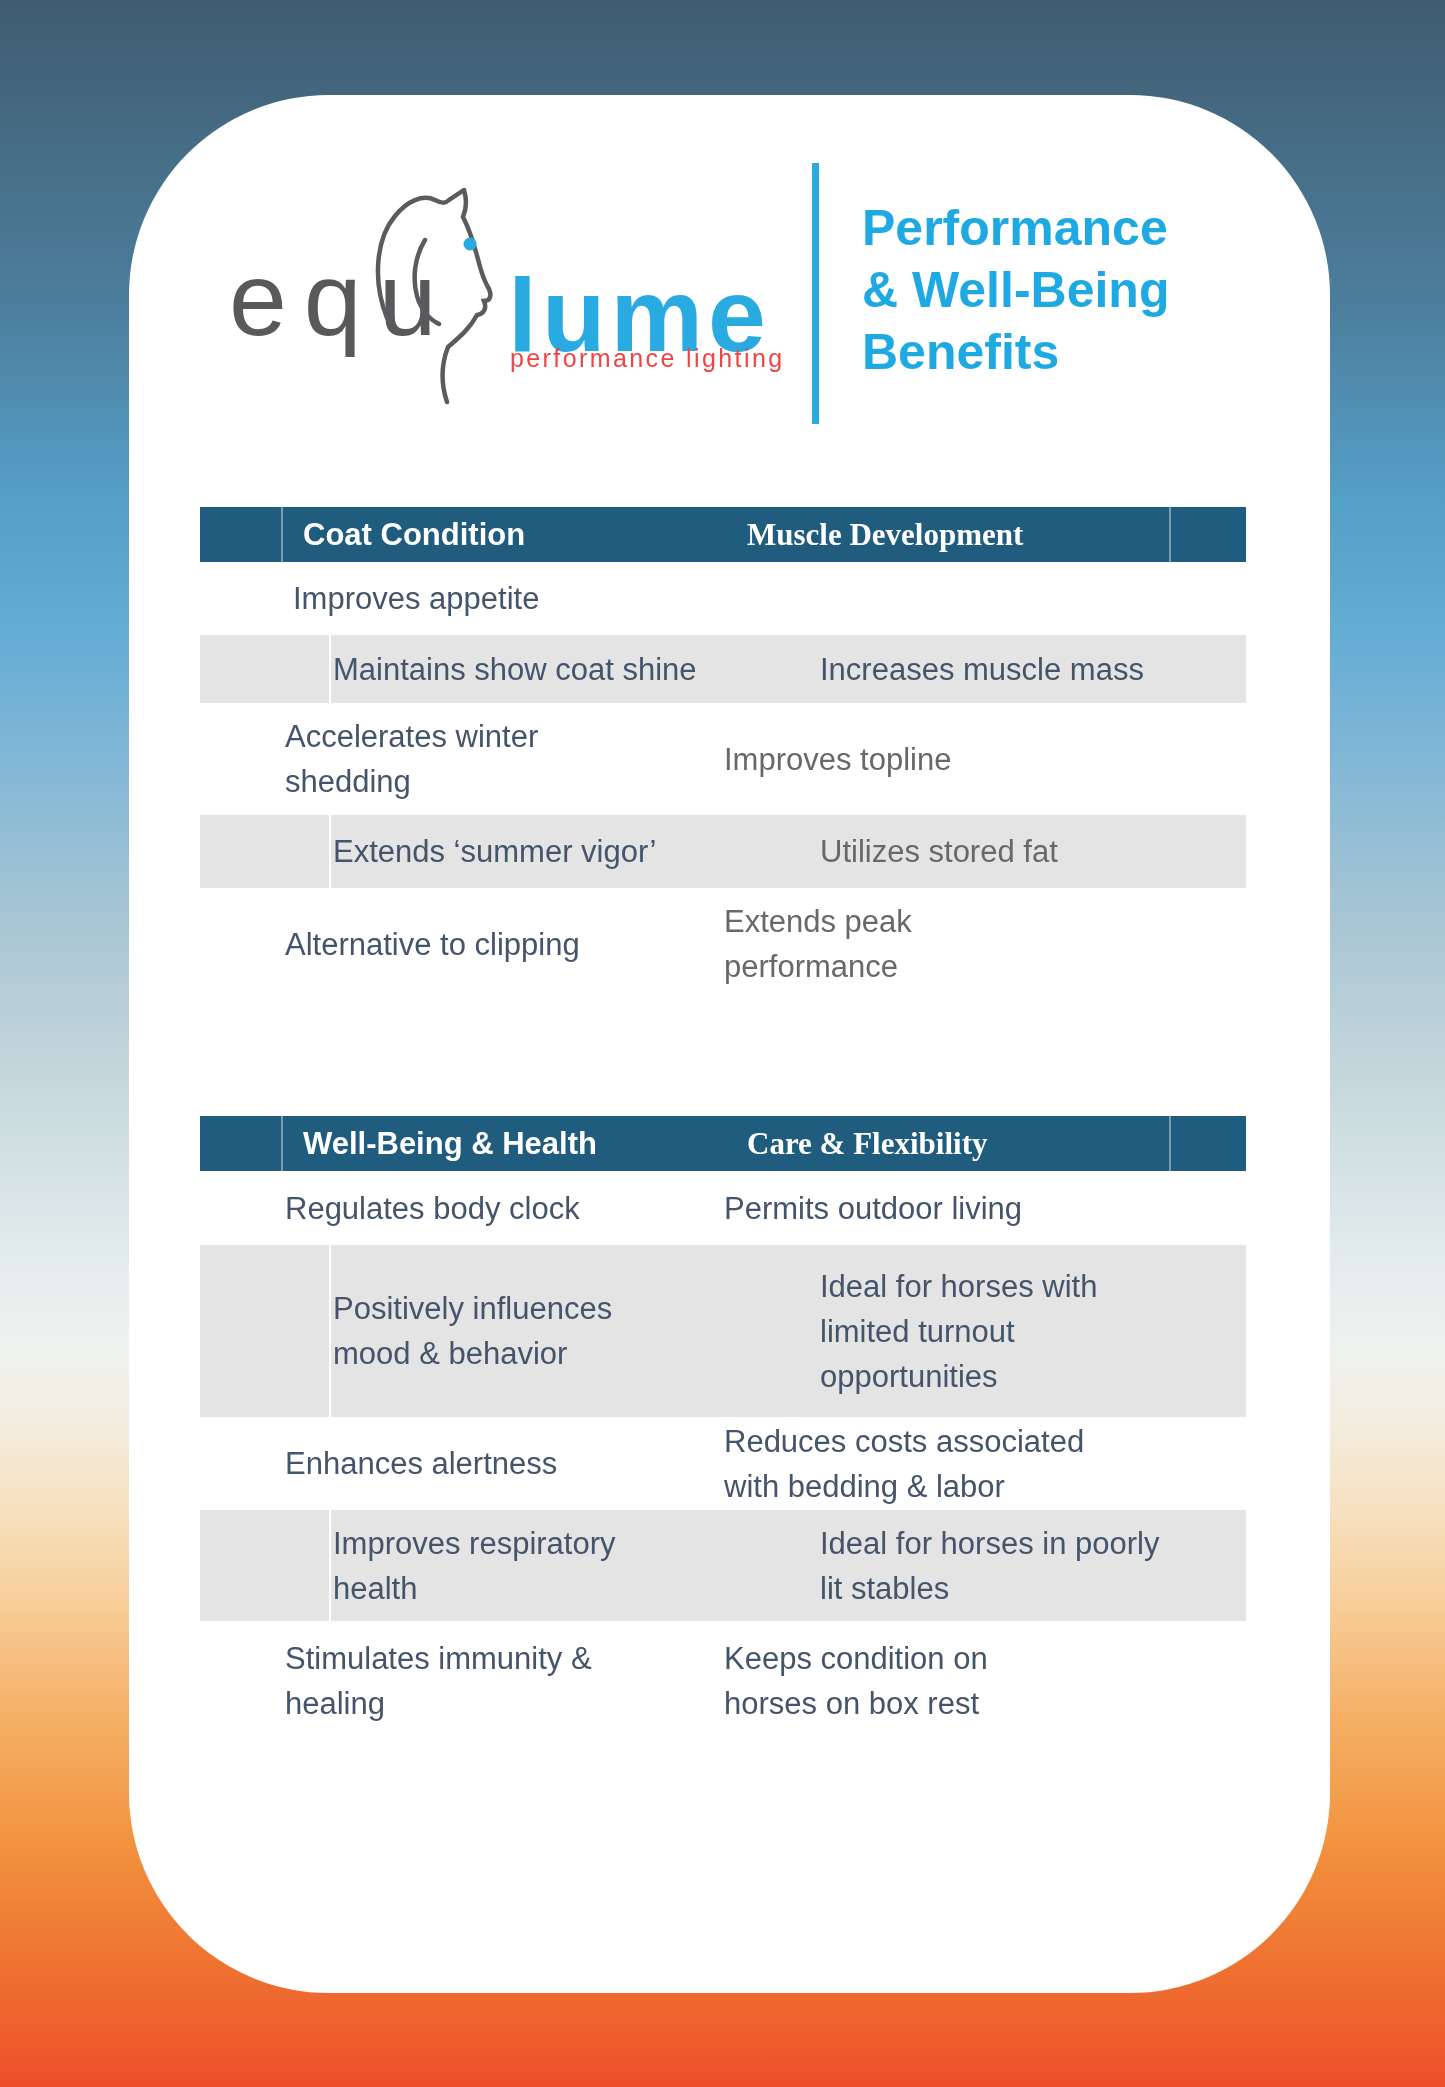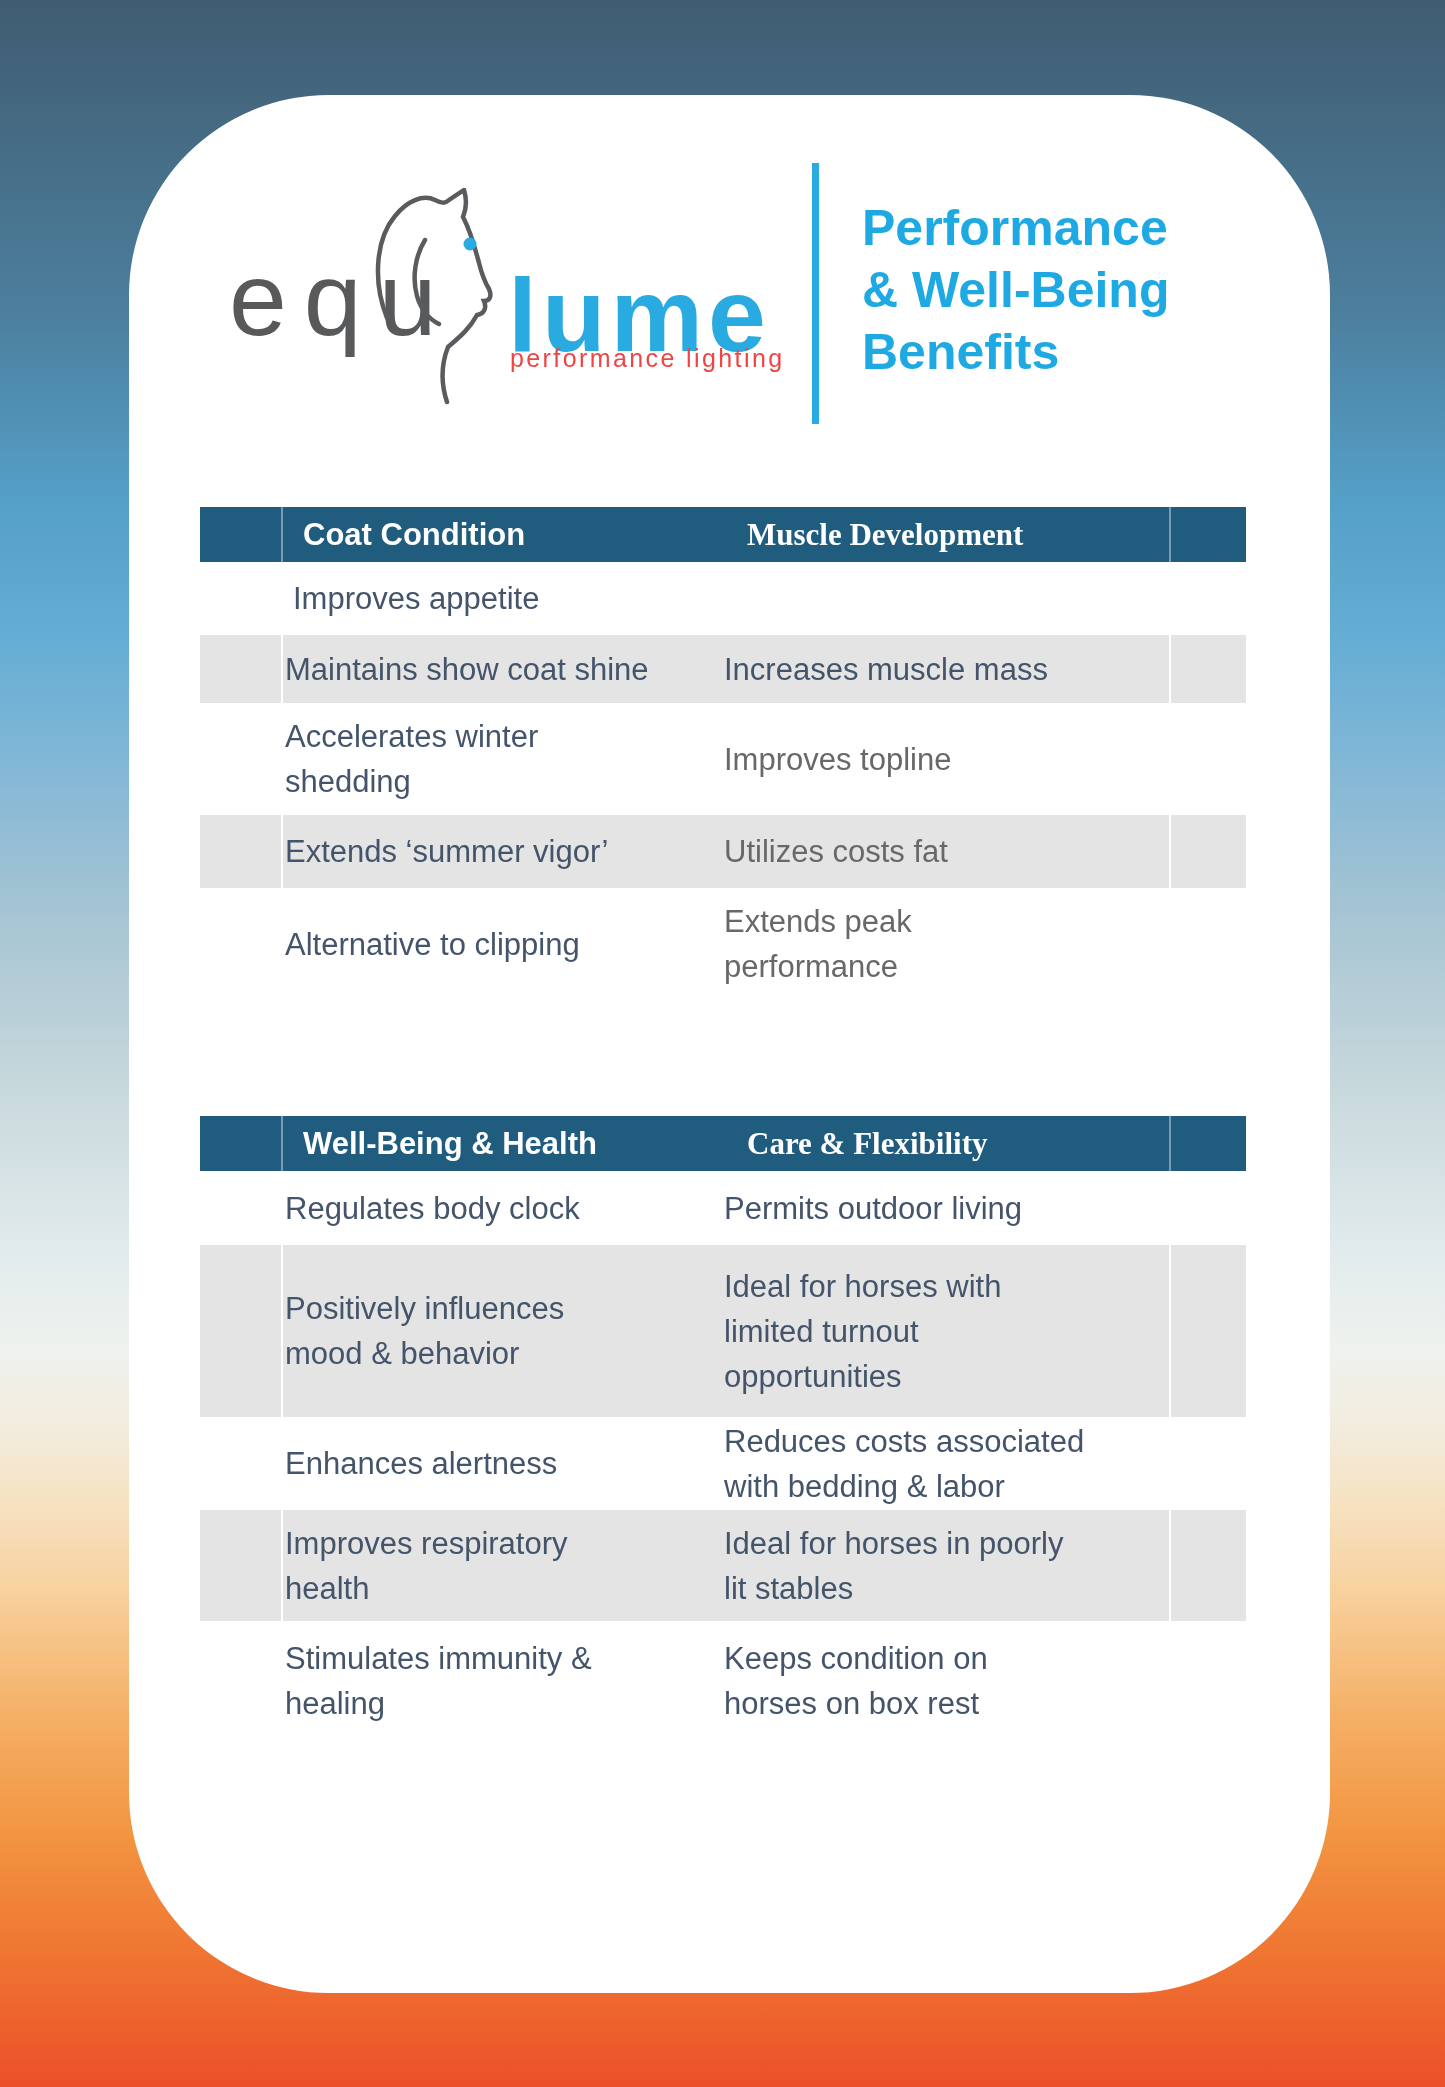--- a/index.html
+++ b/index.html
@@ -45,21 +45,21 @@
   .tbl-1{top:412px;}
   .tbl-2{top:1021px;}
   .trow{display:grid;grid-template-columns:81px 431px 457px 77px;}
   .cell{display:flex;align-items:center;}
   .c2,.c4{border-left:2px solid transparent;}
   .thead{height:55px;background:#1F5C7E;}
   .thead .c2,.thead .c4{border-left-color:rgba(255,255,255,.40);}
   .thead .cell{color:#FFFFFF;font-weight:bold;font-size:31px;}
   .thead .c2{padding-left:20px;}
   .thead .c3{padding-left:35px;font-family:Liberation Serif, serif;}
-  .alt{background:#E4E4E4;}
+  .alt{background:#E4E4E4;gap:48px;}
   .alt .c2,.alt .c4{border-left-color:#FFFFFF;}
   .body-cell{
     font-size:31px;line-height:45px;color:#44546A;white-space:pre-line;
   }
   .trow .c2.body-cell{padding-left:2px;}
   .trow .c3.body-cell{padding-left:12px;}
   .muted{color:#686868;}
 </style>
 </head>
 <body>
@@ -107,21 +107,21 @@
     <div class="trow" style="height:112px">
       <div class="cell c1"></div>
       <div class="cell c2 body-cell">Accelerates winter
 shedding</div>
       <div class="cell c3 body-cell muted">Improves topline</div>
       <div class="cell c4"></div>
     </div>
     <div class="trow alt" style="height:73px">
       <div class="cell c1"></div>
       <div class="cell c2 body-cell">Extends ‘summer vigor’</div>
-      <div class="cell c3 body-cell muted">Utilizes costs fat</div>
+      <div class="cell c3 body-cell muted">Utilizes stored fat</div>
       <div class="cell c4"></div>
     </div>
     <div class="trow" style="height:112px">
       <div class="cell c1"></div>
       <div class="cell c2 body-cell">Alternative to clipping</div>
       <div class="cell c3 body-cell muted">Extends peak
 performance</div>
       <div class="cell c4"></div>
     </div>
   </div>

